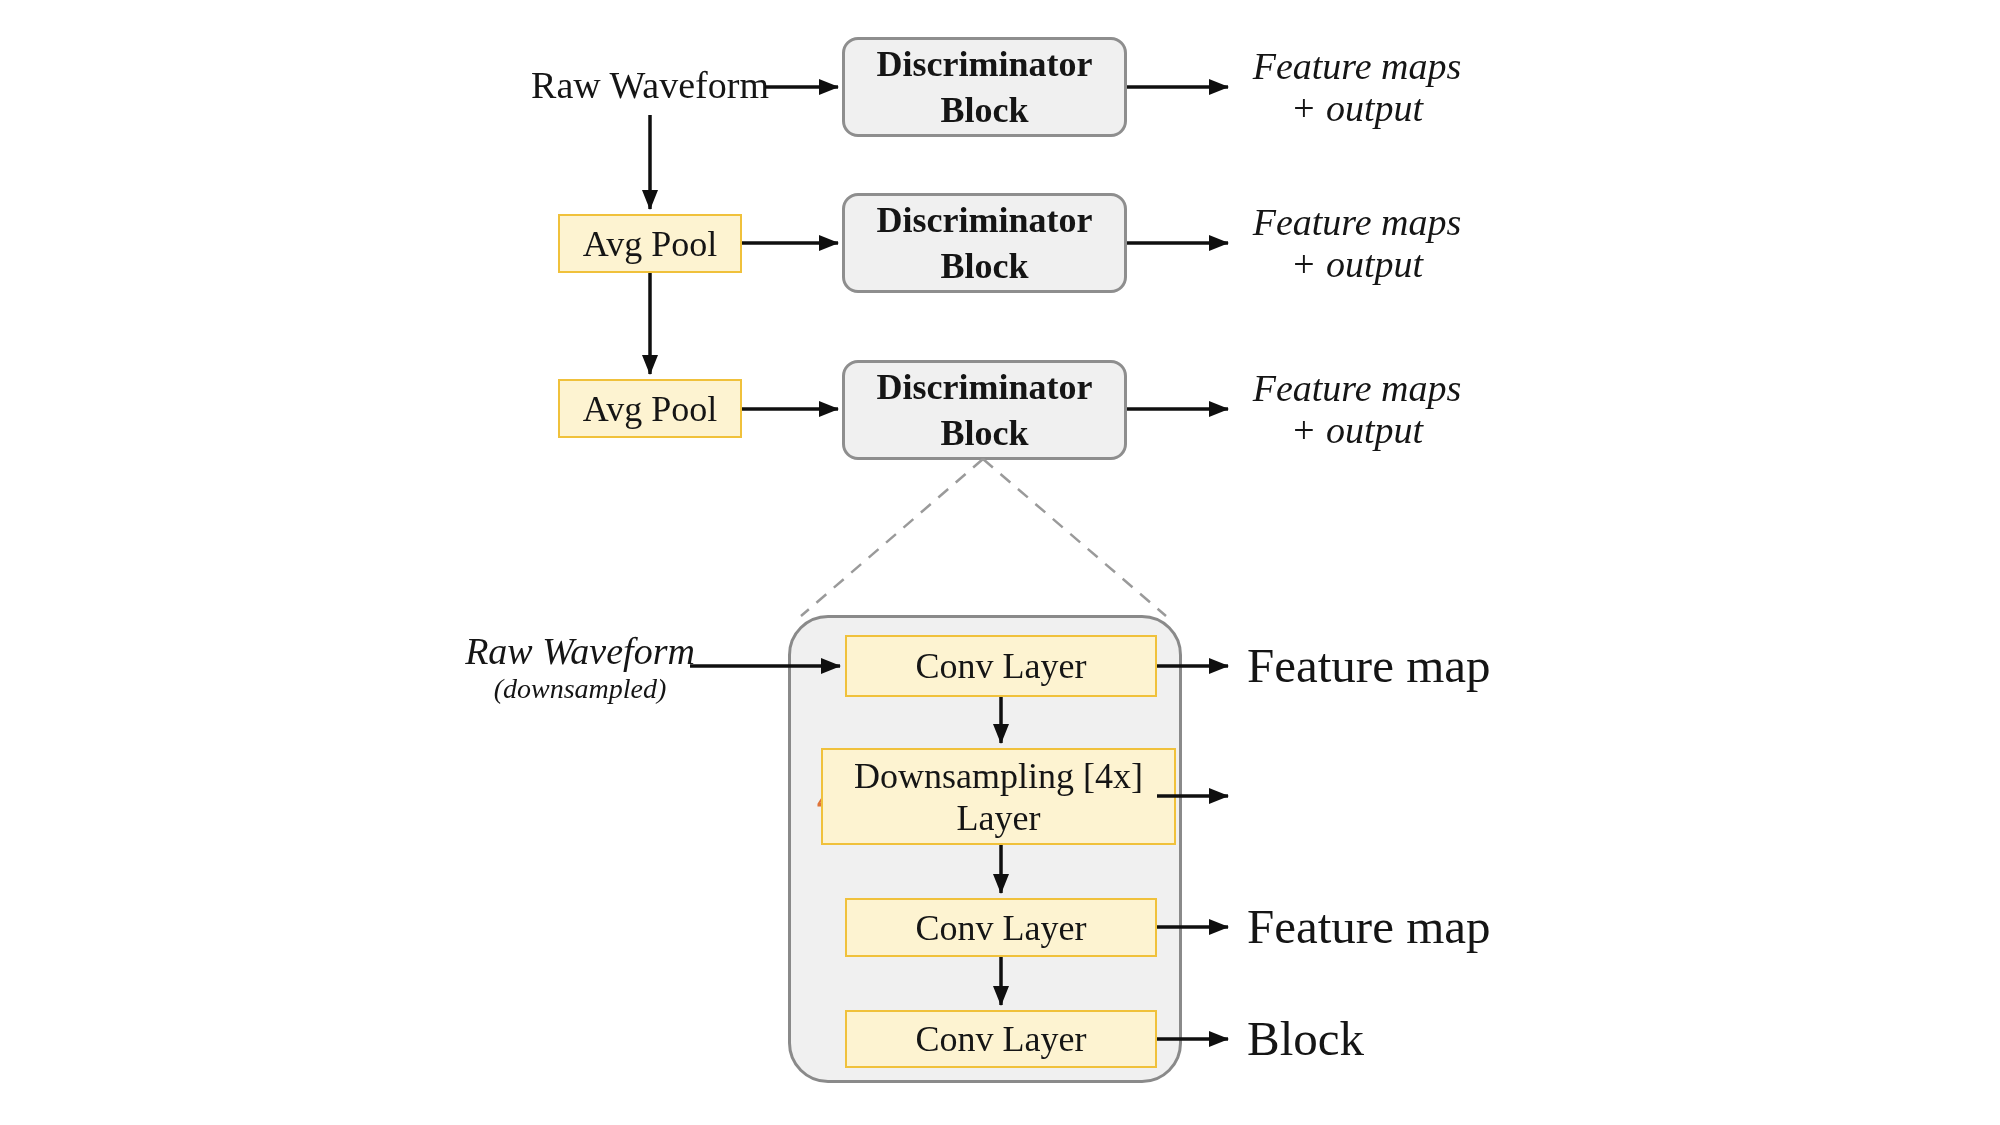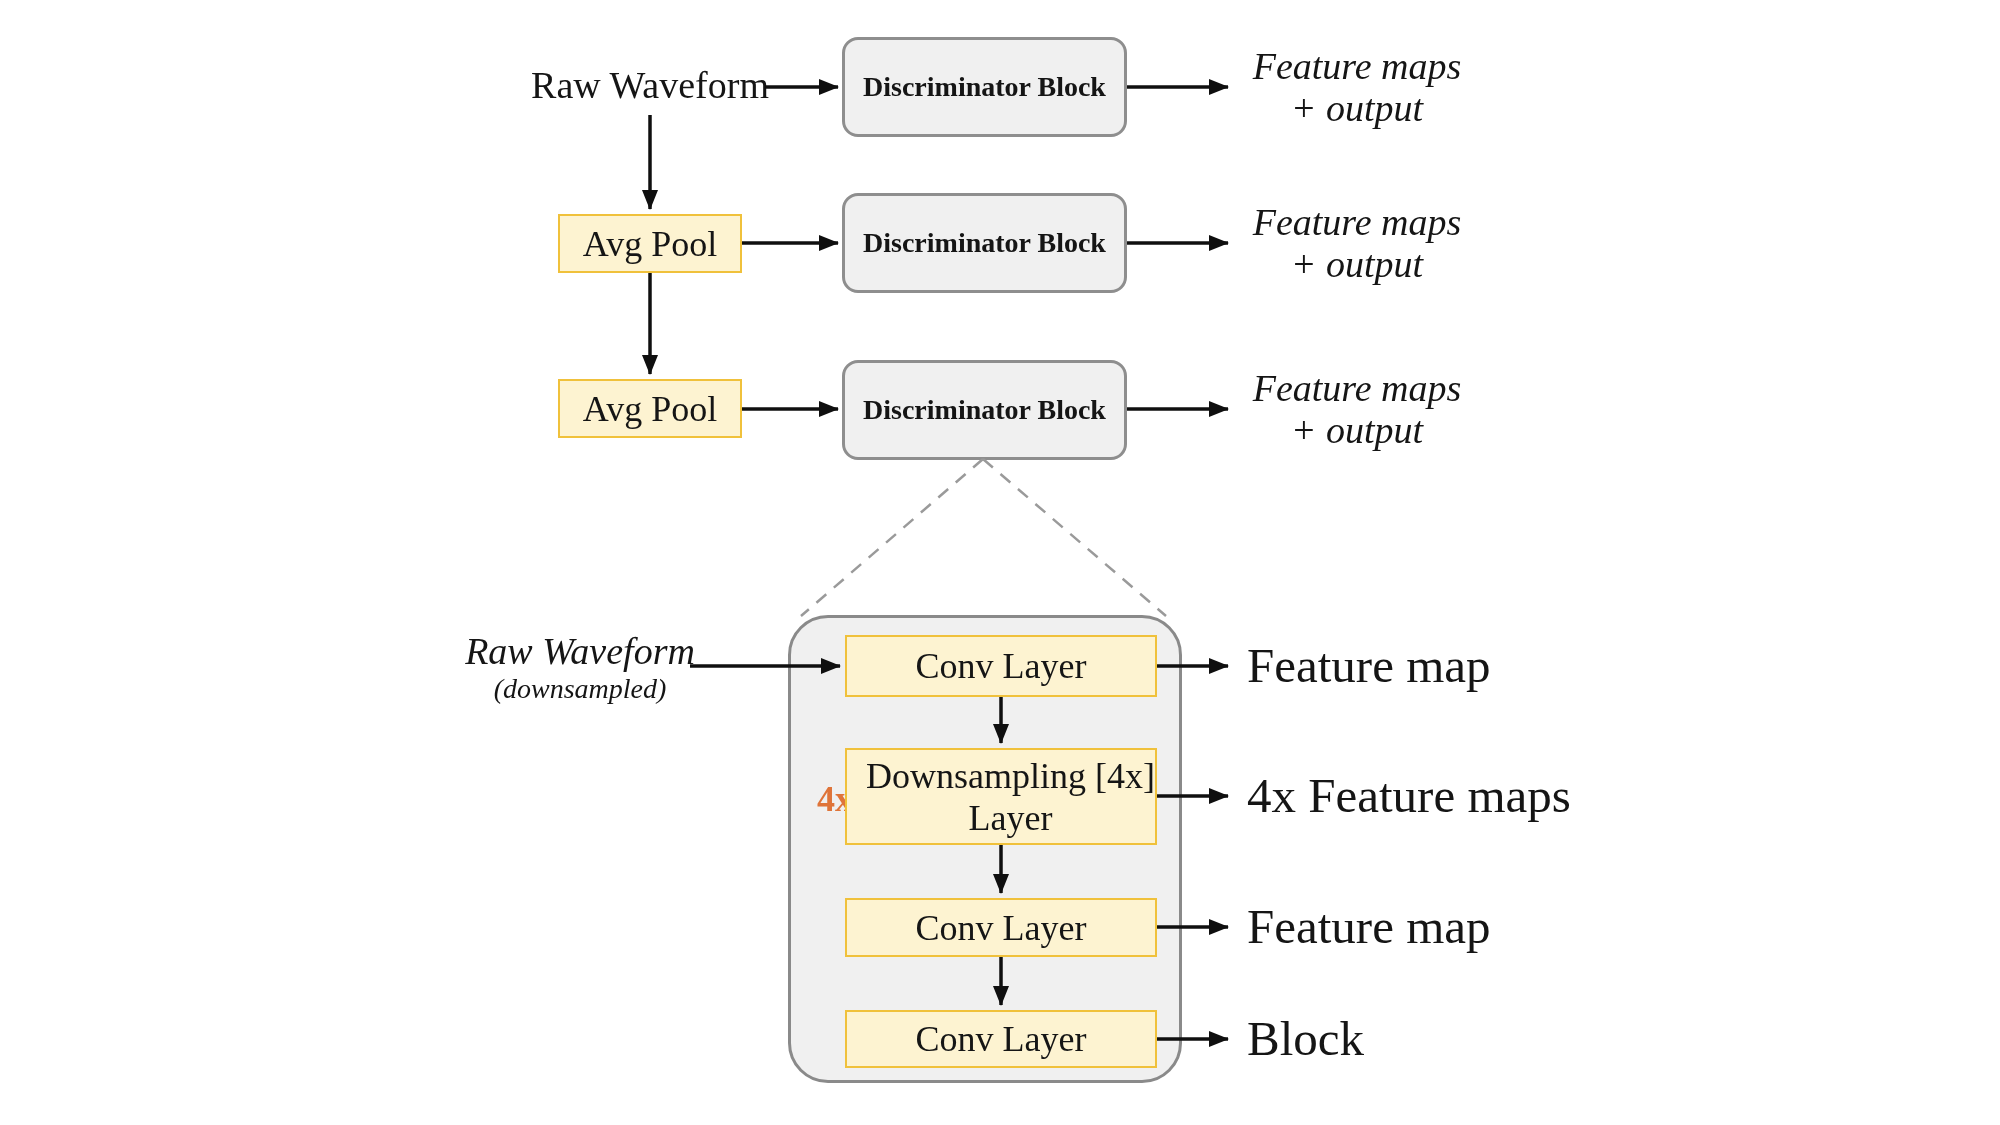--- a/index.html
+++ b/index.html
@@ -15,21 +15,21 @@
   .abs { position: absolute; box-sizing: border-box; }
   .center-flex {
     display: flex; align-items: center; justify-content: center;
     text-align: center;
   }
   .disc-block {
     background: var(--block-fill, #f0f0f0);
     border: 3px solid var(--block-border, #8e8e8e);
     border-radius: 16px;
     font-weight: bold;
-    font-size: 28px;
+    font-size: 36px;
     line-height: 46px;
   }
   .pool-box, .layer-box {
     background: var(--box-fill, #fdf3d1);
     border: 2px solid var(--box-border, #f0c13b);
     font-size: 36px;
     line-height: 42px;
   }
   .detail-panel {
     background: var(--panel-fill, #f0f0f0);
@@ -84,33 +84,32 @@
 
   <div class="abs io-label" style="left:460px; top:630px; width:240px;">
     <span>Raw Waveform</span>
     <span class="input-label-sub">(downsampled)</span>
   </div>
 
   <div class="abs repeat-label" style="left:788px; top:779px; width:50px;">4x</div>
 
   <div class="abs center-flex layer-box" style="left:845px; top:635px; width:312px; height:62px;">Conv Layer</div>
 
-  <div class="abs center-flex layer-box" style="left:845px; top:748px; width:312px; height:97px;justify-content:flex-end;">
+  <div class="abs center-flex layer-box" style="left:821px; top:748px; width:355px; height:97px;">
     <div>
       <span style="display:block;">Downsampling [4x]</span>
       <span style="display:block;">Layer</span>
     </div>
   </div>
 
   <div class="abs center-flex layer-box" style="left:845px; top:898px; width:312px; height:59px;">Conv Layer</div>
 
   <div class="abs center-flex layer-box" style="left:845px; top:1010px; width:312px; height:58px;">Conv Layer</div>
 
   <div class="abs out-label-single" style="left:1247px; top:645px;">Feature map</div>
-  <div class="abs out-label-single" style="left:1247px; top:775px;">4x Feature maps</div>
   <div class="abs out-label-single" style="left:1247px; top:906px;">Feature map</div>
   <div class="abs out-label-single" style="left:1247px; top:1018px;">Block</div>
 
   <svg class="overlay" width="2000" height="1125" viewBox="0 0 2000 1125">
     <defs>
       <marker id="arrowhead" markerUnits="userSpaceOnUse" markerWidth="22" markerHeight="18" refX="19" refY="8" orient="auto">
         <path d="M0,0 L20,8 L0,16 Z" style="fill: var(--arrow, #0f0f0f);"></path>
       </marker>
     </defs>
 

